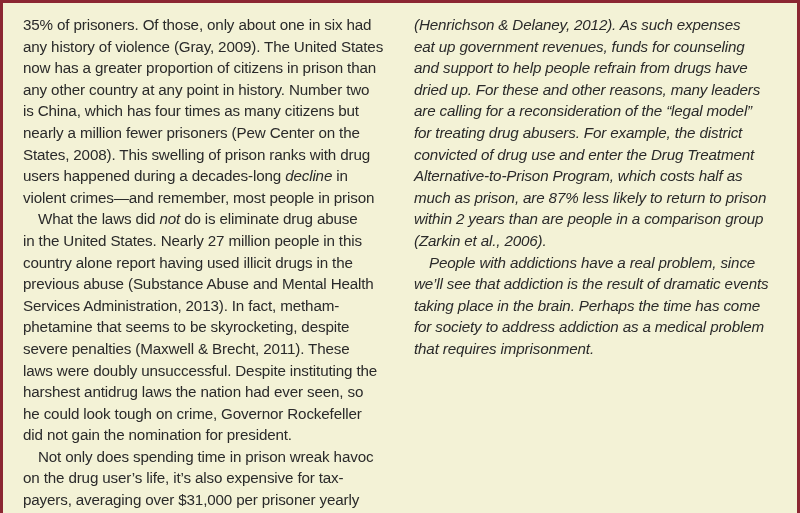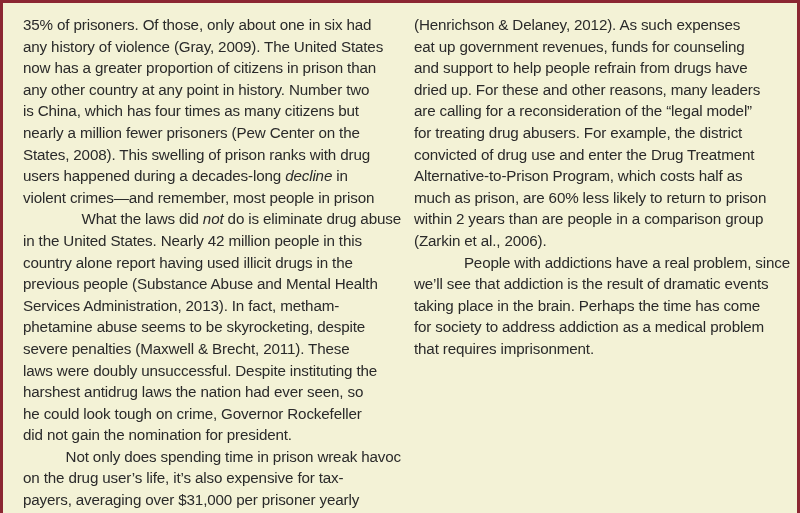--- a/index.html
+++ b/index.html
@@ -25,68 +25,68 @@
     .col {
       position: absolute;
       top: 11px;
       font-family: "Liberation Sans", sans-serif;
       font-size: 15.2px;
       line-height: 21.6px;
       color: #2a2a2a;
       letter-spacing: -0.15px;
     }
     .col.left { left: 20px; width: 378px; }
-    .col.right { left: 411px; width: 376px; }
+    .col.right { left: 411px; width: 376px; font-style: italic; }
     .line {
       display: block;
       white-space: nowrap;
     }
-    .line.indent { padding-left: 15px; text-align: right; }
+    .line.indent { padding-left: 15px; }
     em { }
   </style>
 </head>
 <body>
 
 <div class="box">
   <div class="col left">
     <span class="line">35% of prisoners. Of those, only about one in six had</span>
     <span class="line">any history of violence (Gray, 2009). The United States</span>
     <span class="line">now has a greater proportion of citizens in prison than</span>
     <span class="line">any other country at any point in history. Number two</span>
     <span class="line">is China, which has four times as many citizens but</span>
     <span class="line">nearly a million fewer prisoners (Pew Center on the</span>
     <span class="line">States, 2008). This swelling of prison ranks with drug</span>
     <span class="line"><span>users happened during a decades-long </span><em>decline</em><span> in</span></span>
     <span class="line">violent crimes—and remember, most people in prison</span>
     <span class="line indent"><span>What the laws did </span><em>not</em><span> do is eliminate drug abuse</span></span>
-    <span class="line">in the United States. Nearly 42 million people in this</span>
+    <span class="line">in the United States. Nearly 27 million people in this</span>
     <span class="line">country alone report having used illicit drugs in the</span>
-    <span class="line">previous people (Substance Abuse and Mental Health</span>
+    <span class="line">previous abuse (Substance Abuse and Mental Health</span>
     <span class="line">Services Administration, 2013). In fact, metham-</span>
-    <span class="line">phetamine abuse seems to be skyrocketing, despite</span>
+    <span class="line">phetamine that seems to be skyrocketing, despite</span>
     <span class="line">severe penalties (Maxwell &amp; Brecht, 2011). These</span>
     <span class="line">laws were doubly unsuccessful. Despite instituting the</span>
     <span class="line">harshest antidrug laws the nation had ever seen, so</span>
     <span class="line">he could look tough on crime, Governor Rockefeller</span>
     <span class="line">did not gain the nomination for president.</span>
     <span class="line indent">Not only does spending time in prison wreak havoc</span>
     <span class="line">on the drug user’s life, it’s also expensive for tax-</span>
     <span class="line">payers, averaging over $31,000 per prisoner yearly</span>
   </div>
 
   <div class="col right">
     <span class="line">(Henrichson &amp; Delaney, 2012). As such expenses</span>
     <span class="line">eat up government revenues, funds for counseling</span>
     <span class="line">and support to help people refrain from drugs have</span>
     <span class="line">dried up. For these and other reasons, many leaders</span>
     <span class="line">are calling for a reconsideration of the “legal model”</span>
     <span class="line">for treating drug abusers. For example, the district</span>
     <span class="line">convicted of drug use and enter the Drug Treatment</span>
     <span class="line">Alternative-to-Prison Program, which costs half as</span>
-    <span class="line">much as prison, are 60% less likely to return to prison</span>
+    <span class="line">much as prison, are 87% less likely to return to prison</span>
     <span class="line">within 2 years than are people in a comparison group</span>
     <span class="line">(Zarkin et al., 2006).</span>
     <span class="line indent">People with addictions have a real problem, since</span>
     <span class="line">we’ll see that addiction is the result of dramatic events</span>
     <span class="line">taking place in the brain. Perhaps the time has come</span>
     <span class="line">for society to address addiction as a medical problem</span>
     <span class="line">that requires imprisonment.</span>
   </div>
 </div>
 

